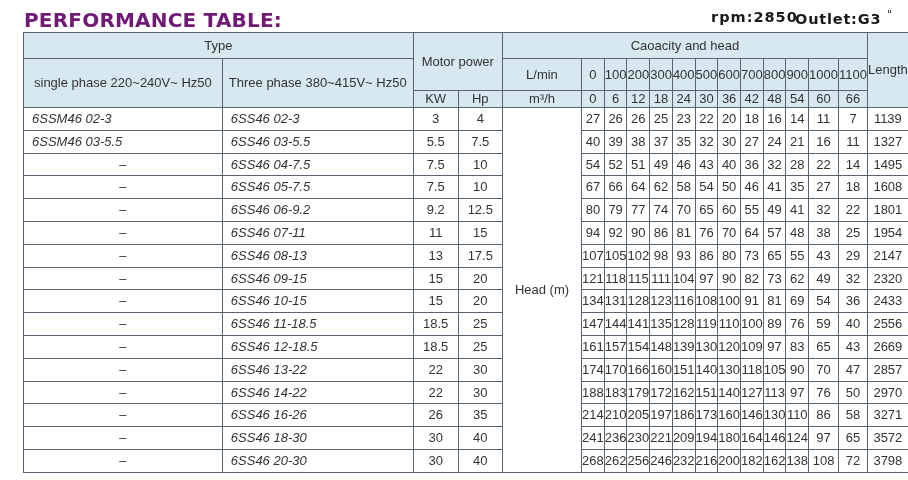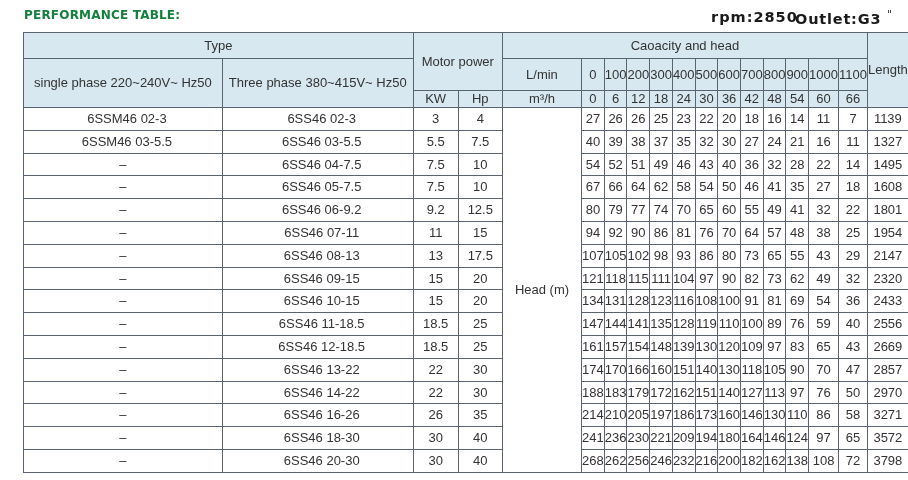--- a/index.html
+++ b/index.html
@@ -1,25 +1,25 @@
 <!DOCTYPE html>
 <html><head>
 <meta charset="utf-8">
 <style>
   html, body { margin:0; padding:0; background:#ffffff; }
   body { width:908px; height:480px; position:relative; overflow:hidden; font-family:"Liberation Sans", sans-serif; color:#333; }
-  .title { position:absolute; left:24px; top:8px; font-family:"DejaVu Sans", sans-serif; font-weight:bold; font-size:12px; color:#15803d; letter-spacing:0.2px; }
+  .title { position:absolute; left:24px; top:8px; font-family:"DejaVu Sans", sans-serif; font-weight:bold; font-size:20px; color:#701a75; letter-spacing:0.2px; }
   .rpm { position:absolute; left:711px; top:9px; font-family:"DejaVu Sans", sans-serif; font-weight:bold; font-size:14.5px; color:#1a1a1a; letter-spacing:1px; }
   .outlet { position:absolute; left:795px; top:9px; font-family:"DejaVu Sans", sans-serif; font-weight:bold; font-size:14.5px; color:#1a1a1a; letter-spacing:0.8px; }
   .outlet sup { font-size:10px; font-weight:normal; }
   table.perf { position:absolute; left:23px; top:32px; border-collapse:collapse; table-layout:fixed; font-size:13px; color:#333; }
   table.perf td, table.perf th { border:1px solid #5a6470; text-align:center; padding:0; font-weight:normal; line-height:1.05; overflow:hidden; white-space:nowrap; }
   table.perf th { background:#d7e8f0; color:#333; }
   table.perf tr.data td { height:21.8px; background:#fff; }
-  table.perf td.left { text-align:center; padding-left:8px; }
+  table.perf td.left { text-align:left; padding-left:8px;font-style:italic; }
   .hdr-type th { height:25px; }
   .h-lmin th { height:16px; }
   .h-m3 th { height:16px; }
   .wrap { white-space:normal; }
   .head-cell { background:#fff !important;margin-top:34px; }
 </style>
 </head>
 <body>
 
 <div class="title">PERFORMANCE TABLE:</div>

